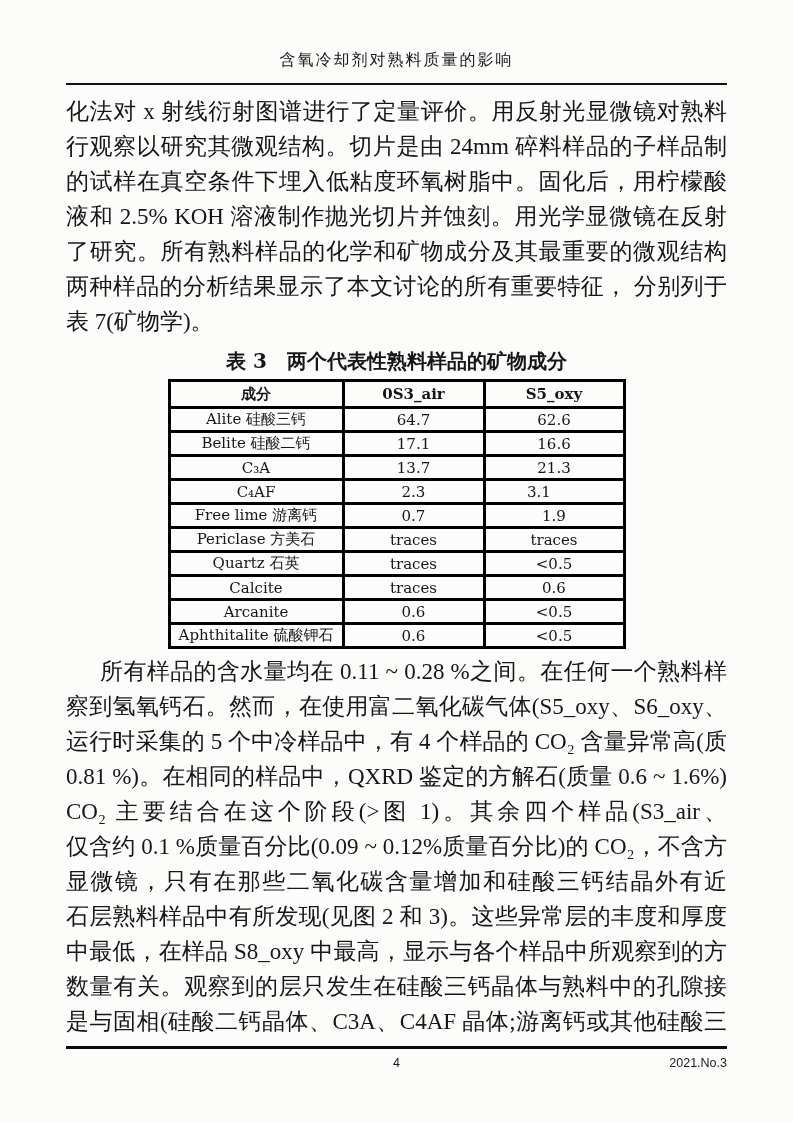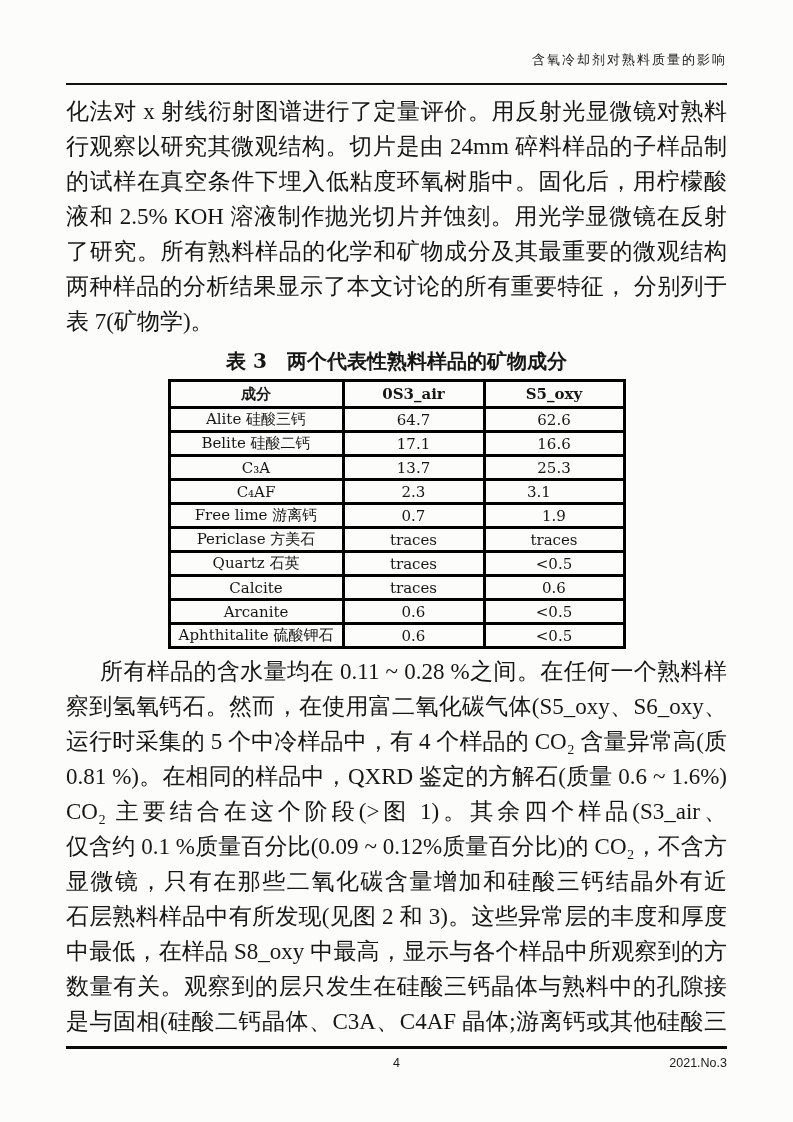--- a/index.html
+++ b/index.html
@@ -9,22 +9,22 @@
     margin:0 auto;
     background:#fcfcfb;
     color:#161616;
     font-family:"DejaVu Serif","Liberation Serif",serif;
     box-sizing:border-box;
     padding:50px 66px 0 66px;
     overflow:hidden;
   }
   
   .running-head {
-    text-align:right;
-    font-size:13px;
+    text-align:center;
+    font-size:16px;
     letter-spacing:2px;
     height:20px; line-height:20px;
     color:#1a1a1a;
   }
   .head-rule {
     border:none;
     border-top:2px solid #111;
     margin:13px 0 0 0;
   }
   
@@ -133,21 +133,21 @@
           <td>62.6</td>
         </tr>
         <tr>
           <td>Belite 硅酸二钙</td>
           <td>17.1</td>
           <td>16.6</td>
         </tr>
         <tr>
           <td>C₃A</td>
           <td>13.7</td>
-          <td>25.3</td>
+          <td>21.3</td>
         </tr>
         <tr>
           <td>C₄AF</td>
           <td>2.3</td>
           <td>3.1</td>
         </tr>
         <tr>
           <td>Free lime 游离钙</td>
           <td>0.7</td>
           <td>1.9</td>

